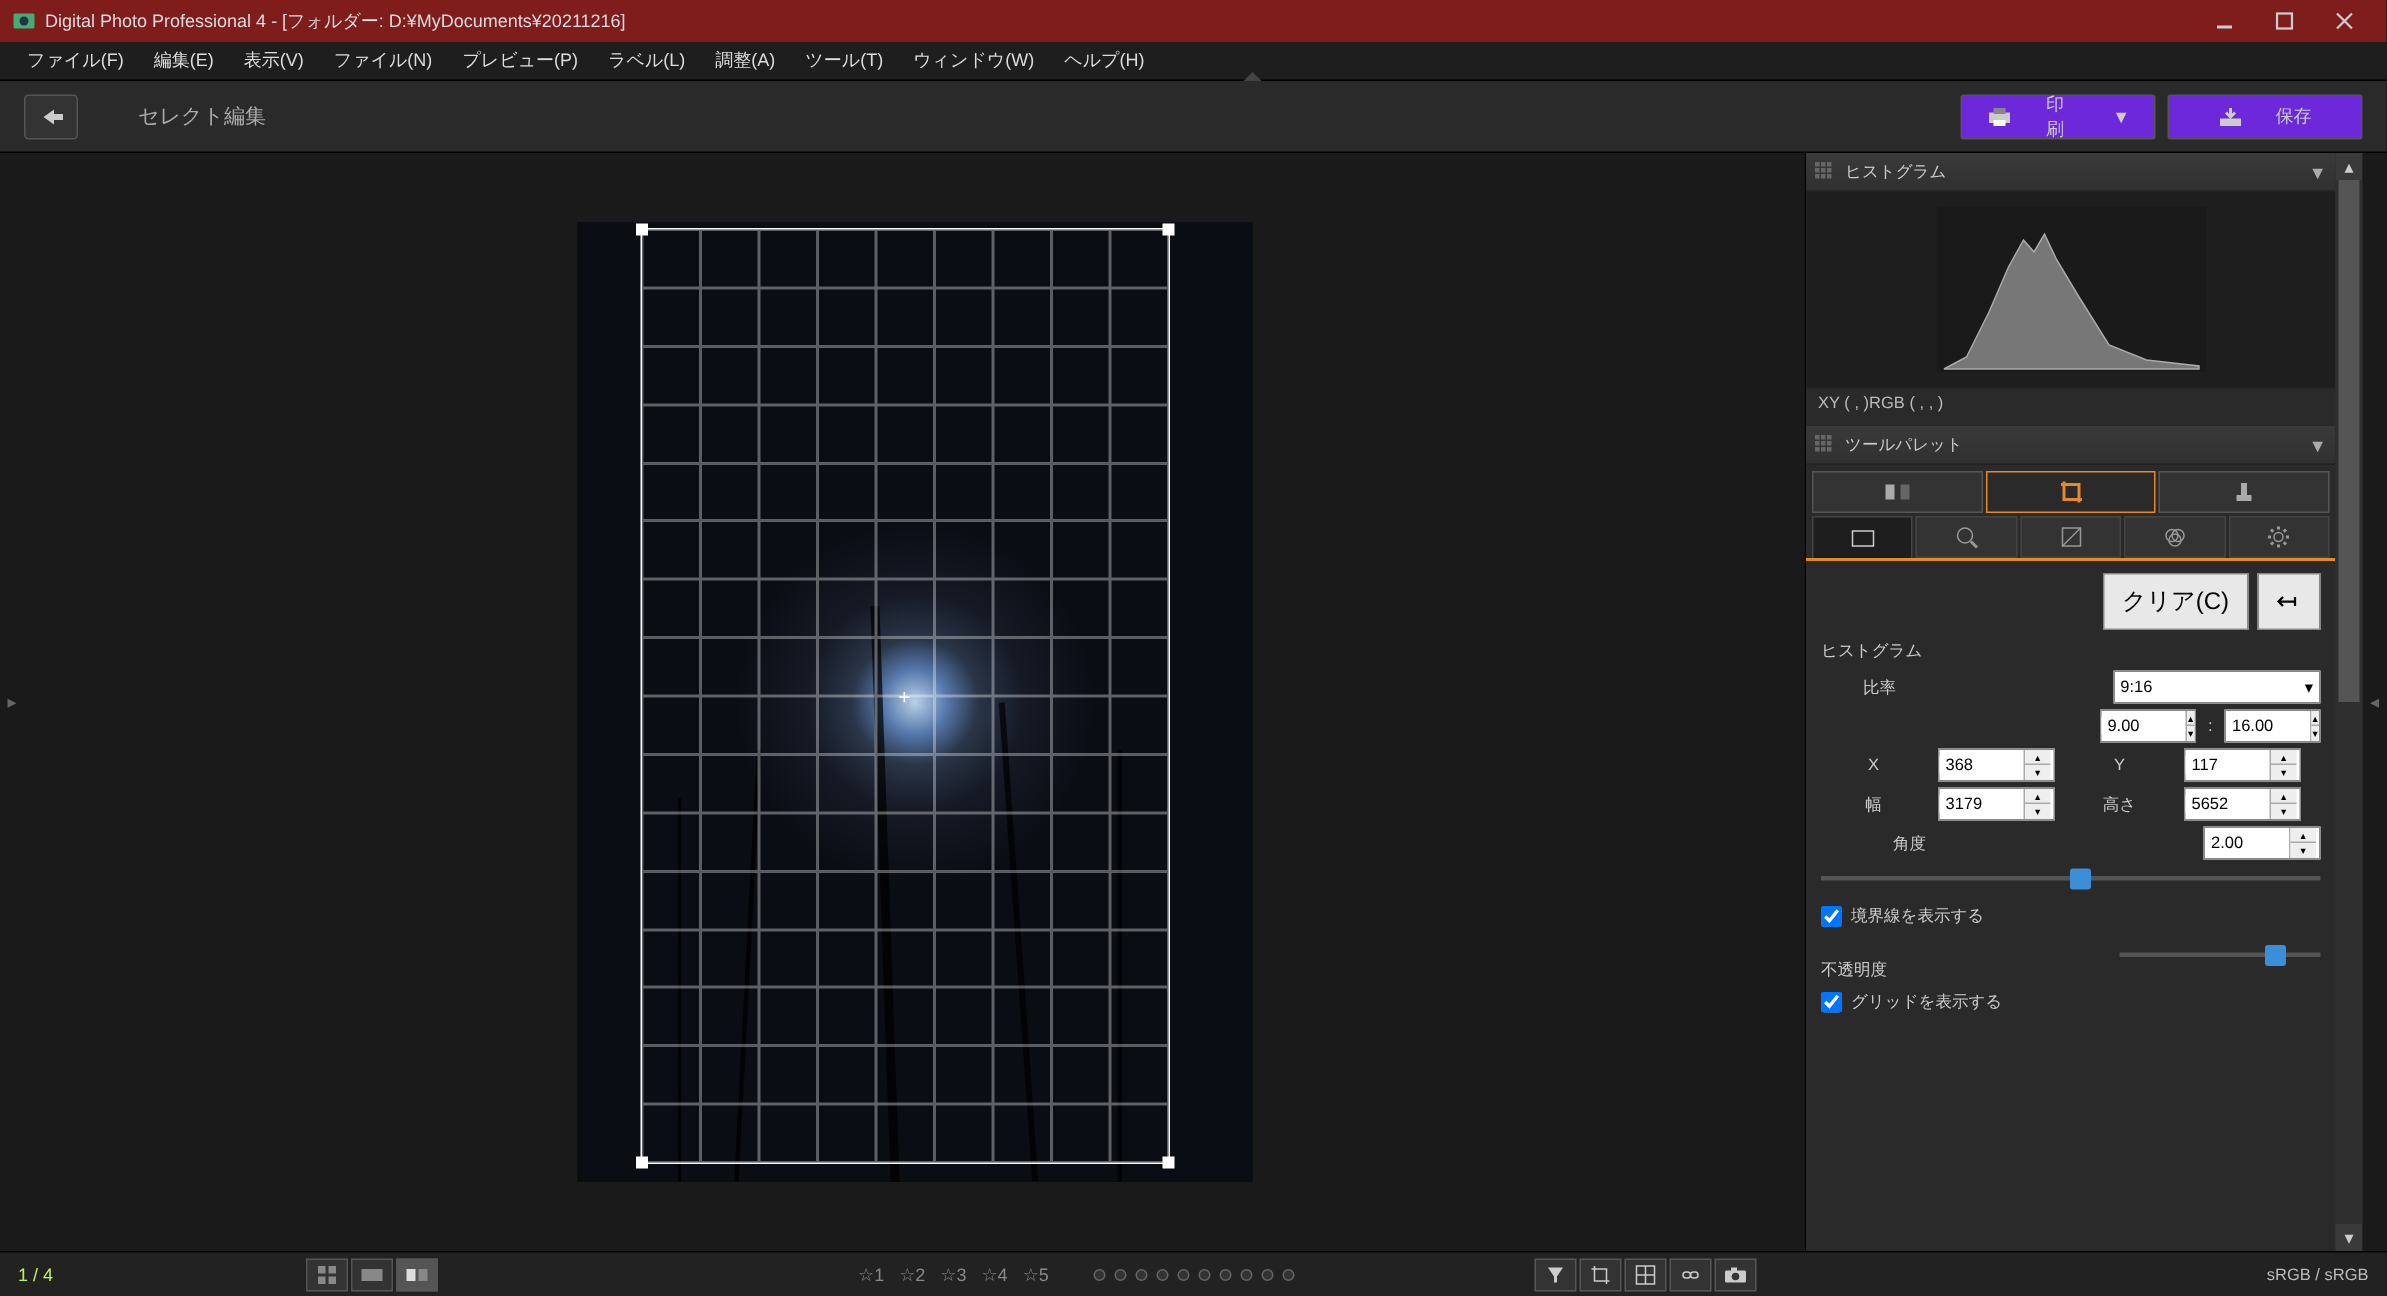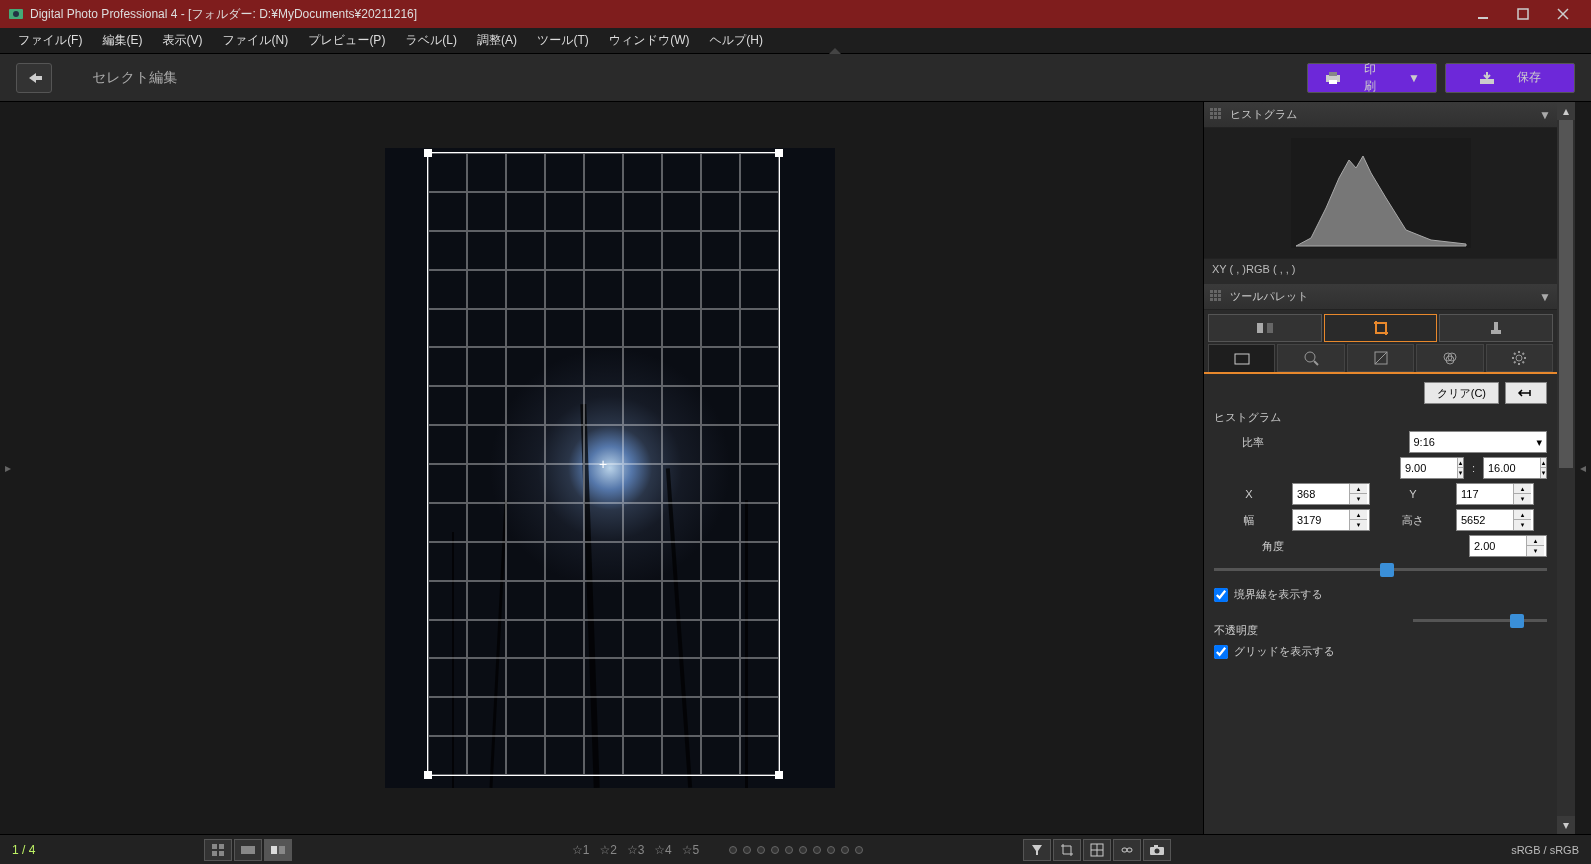--- a/index.html
+++ b/index.html
@@ -70,21 +70,21 @@
 .tool-row { display: flex; gap: 2px; padding: 4px 4px 0 4px; background:#2a2a2a; }
 .tool-tab { flex: 1; height: 28px; background: #333; border: 1px solid #555; display: flex; align-items: center; justify-content: center; cursor: pointer; }
 .tool-tab.active { border-color: #e8882c; background:#2a2a2a; }
 .tool-row2 { display: flex; gap: 2px; padding: 2px 4px 0 4px; background:#2a2a2a; border-bottom: 2px solid #e8882c; }
 .tool-tab2 { flex: 1; height: 28px; background: #333; display: flex; align-items: center; justify-content: center; cursor: pointer; border:1px solid #444; }
 .tool-tab2.active { background: #1e1e1e; border-bottom:none; }
 
 
 .controls { padding: 8px 10px; font-size: 11px; color:#ccc; }
 .ctrl-buttons { display:flex; justify-content:flex-end; gap:6px; margin-bottom:6px; }
-.ctrl-buttons button { height:22px; padding:0 12px; background:#e8e8e8; border:1px solid #888; font-size:11px; cursor:pointer; }
+.ctrl-buttons button { height:38px; padding:0 12px; background:#e8e8e8; border:1px solid #888; font-size:16px; cursor:pointer; }
 .ctrl-buttons .reset-btn { width: 42px; padding:0; display:flex; align-items:center; justify-content:center; }
 .section-label { margin: 6px 0; color:#ccc; }
 .row { display:flex; align-items:center; margin:4px 0; gap:8px; }
 .row .lbl { width: 50px; text-align:right; }
 .row .lbl-s { width: 70px; text-align:center; }
 .ratio-select { flex:1; height:22px; background:#fff; border:1px solid #888; color:#000; padding:0 4px; display:flex; align-items:center; justify-content:space-between; cursor:pointer; }
 .spinner { width: 78px; height:22px; background:#fff; border:1px solid #888; display:flex; align-items:center; color:#000; position:relative; }
 .spinner input { border:none; width: 56px; padding:0 4px; font-size:11px; outline:none; }
 .spinner .spins { width:18px; display:flex; flex-direction:column; border-left:1px solid #aaa; }
 .spinner .spins div { height:10px; display:flex; align-items:center; justify-content:center; font-size:7px; background:#eee; cursor:pointer; }

